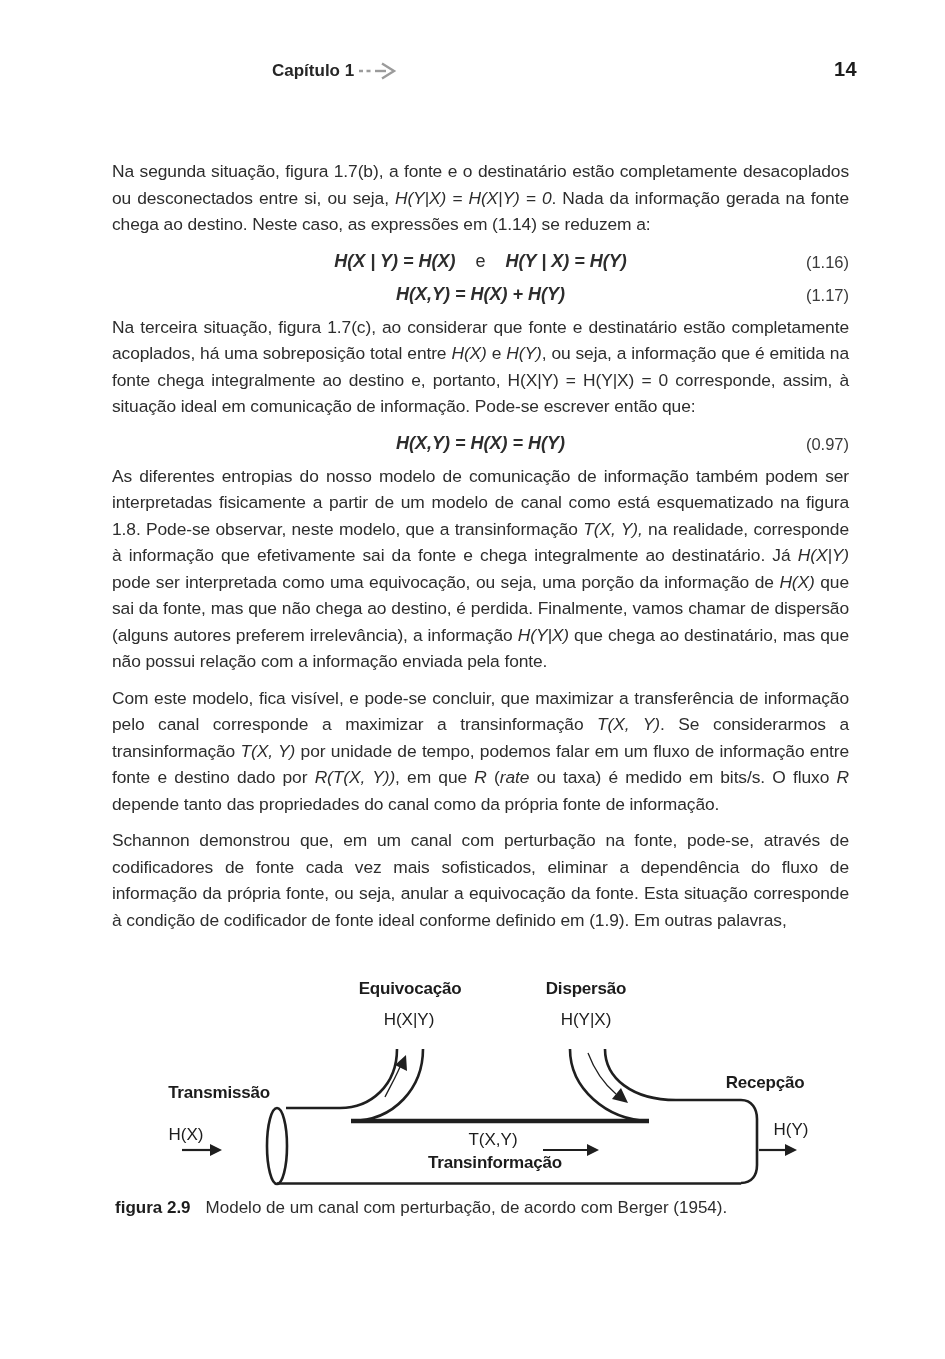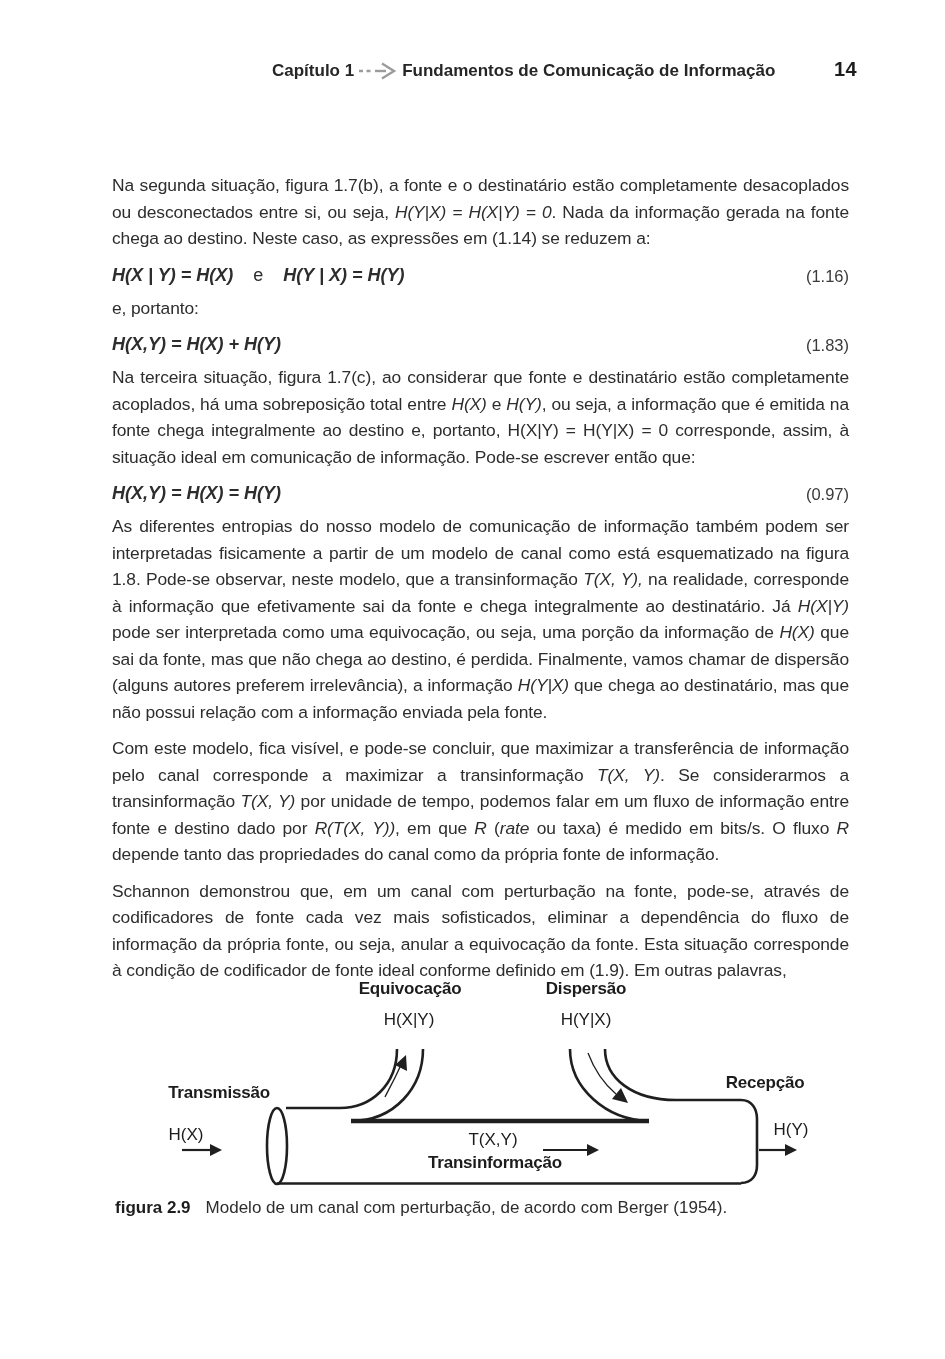--- a/index.html
+++ b/index.html
@@ -20,35 +20,35 @@
     white-space:nowrap;
   }
   .hdr .arrow-wrap{display:inline-flex;align-items:center;}
   .page-num{
     position:absolute;left:834px;top:58px;
     font-size:20px;font-weight:bold;color:#1d1d1d;
     letter-spacing:.5px;
   }
   
   .column{
-    position:absolute;left:112px;top:172px;width:737px;
+    position:absolute;left:112px;top:158px;width:737px;
     font-size:17.4px;line-height:26.5px;
     text-align:justify;
     letter-spacing:-0.1px;
     hyphens:auto;-webkit-hyphens:auto;
     color:#2d2d2d;
   }
   .column p{margin:0 0 10px 0;}
   .seg-i{font-style:italic;}
   .seg-bi{font-weight:bold;font-style:italic;}
   .equation{
     position:relative;
     margin:5px 0 6px 0;
     height:27px;line-height:27px;
-    text-align:left;
+    text-align:center;
   }
   .eq-body{font-size:18px;white-space:pre;letter-spacing:0;}
   .eq-num{
     position:absolute;right:0;top:1px;
     font-size:16.5px;font-style:normal;font-weight:normal;
     color:#3a3a3a;letter-spacing:0;
   }
   
   .figure{
     position:absolute;left:0;top:962px;width:945px;height:236px;
@@ -75,37 +75,35 @@
 
   <div class="hdr">
     <span>Capítulo 1</span>
     <span class="arrow-wrap">
       <svg width="42" height="18" viewBox="0 0 42 18">
         <line x1="2" y1="9" x2="17" y2="9" stroke="#9b9b9b" stroke-width="2.4" stroke-dasharray="4 3.5"></line>
         <line x1="18" y1="9" x2="29" y2="9" stroke="#9b9b9b" stroke-width="2.4"></line>
         <polyline points="25,1.5 37,9 25,16.5" fill="none" stroke="#9b9b9b" stroke-width="2.4"></polyline>
       </svg>
     </span>
-    <span>Fundamentos de Comunicação de Informação</span>
   </div>
   <div class="page-num">14</div>
 
   <div class="column">
     <p><span>Na segunda situação, figura 1.7(b), a fonte e o destinatário estão completamente desacoplados ou desconectados entre si, ou seja, </span><span class="seg-i">H(Y|X) = H(X|Y) = 0</span><span>. Nada da informação gerada na fonte chega ao destino. Neste caso, as expressões em (1.14) se reduzem a:</span></p>
 
     <div class="equation">
       <span class="eq-body"><span class="seg-bi">H(X | Y) = H(X)</span><span>    e    </span><span class="seg-bi">H(Y | X) = H(Y)</span></span>
       <span class="eq-num">(1.16)</span>
     </div>
 
-    <p><span>e, portanto:</span></p>
 
     <div class="equation">
       <span class="eq-body"><span class="seg-bi">H(X,Y) = H(X) + H(Y)</span></span>
-      <span class="eq-num">(1.83)</span>
+      <span class="eq-num">(1.17)</span>
     </div>
 
     <p><span>Na terceira situação, figura 1.7(c), ao considerar que fonte e destinatário estão completamente acoplados, há uma sobreposição total entre </span><span class="seg-i">H(X)</span><span> e </span><span class="seg-i">H(Y)</span><span>, ou seja, a informação que é emitida na fonte chega integralmente ao destino e, portanto, H(X|Y) = H(Y|X) = 0 corresponde, assim, à situação ideal em comunicação de informação. Pode-se escrever então que:</span></p>
 
     <div class="equation">
       <span class="eq-body"><span class="seg-bi">H(X,Y) = H(X) = H(Y)</span></span>
       <span class="eq-num">(0.97)</span>
     </div>
 
     <p><span>As diferentes entropias do nosso modelo de comunicação de informação também podem ser interpretadas fisicamente a partir de um modelo de canal como está esquematizado na figura 1.8. Pode-se observar, neste modelo, que a transinformação </span><span class="seg-i">T(X, Y),</span><span> na realidade, corresponde à informação que efetivamente sai da fonte e chega integralmente ao destinatário. Já </span><span class="seg-i">H(X|Y)</span><span> pode ser interpretada como uma equivocação, ou seja, uma porção da informação de </span><span class="seg-i">H(X)</span><span> que sai da fonte, mas que não chega ao destino, é perdida. Finalmente, vamos chamar de dispersão (alguns autores preferem irrelevância), a informação </span><span class="seg-i">H(Y|X)</span><span> que chega ao destinatário, mas que não possui relação com a informação enviada pela fonte.</span></p>

